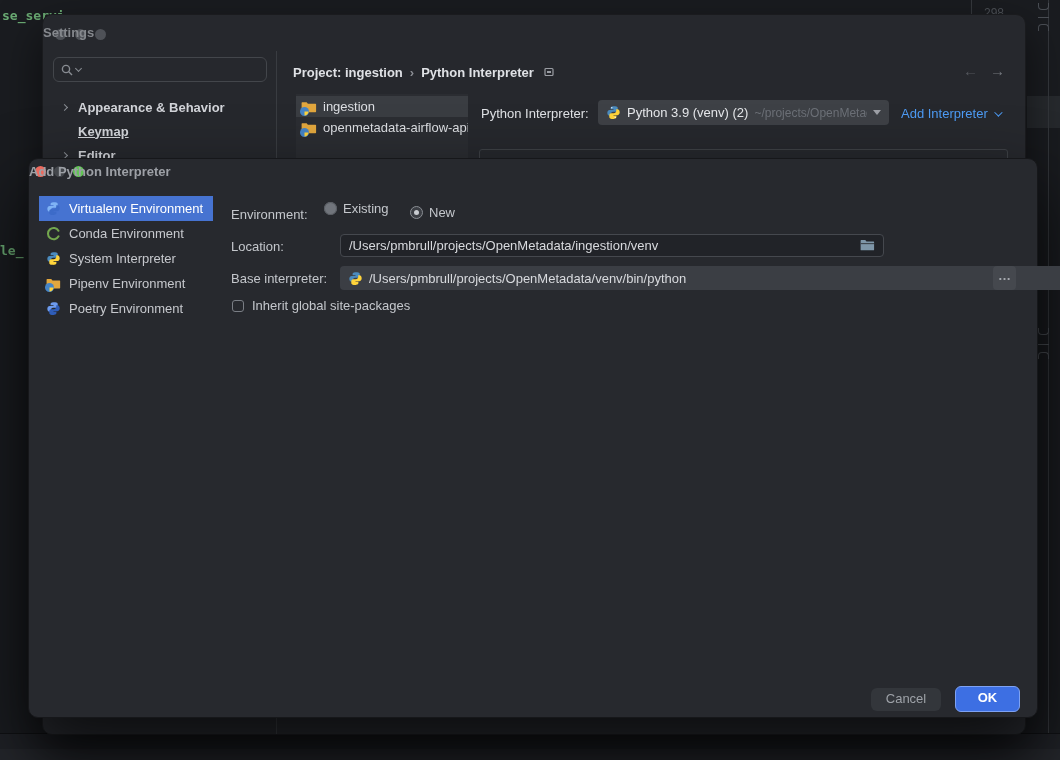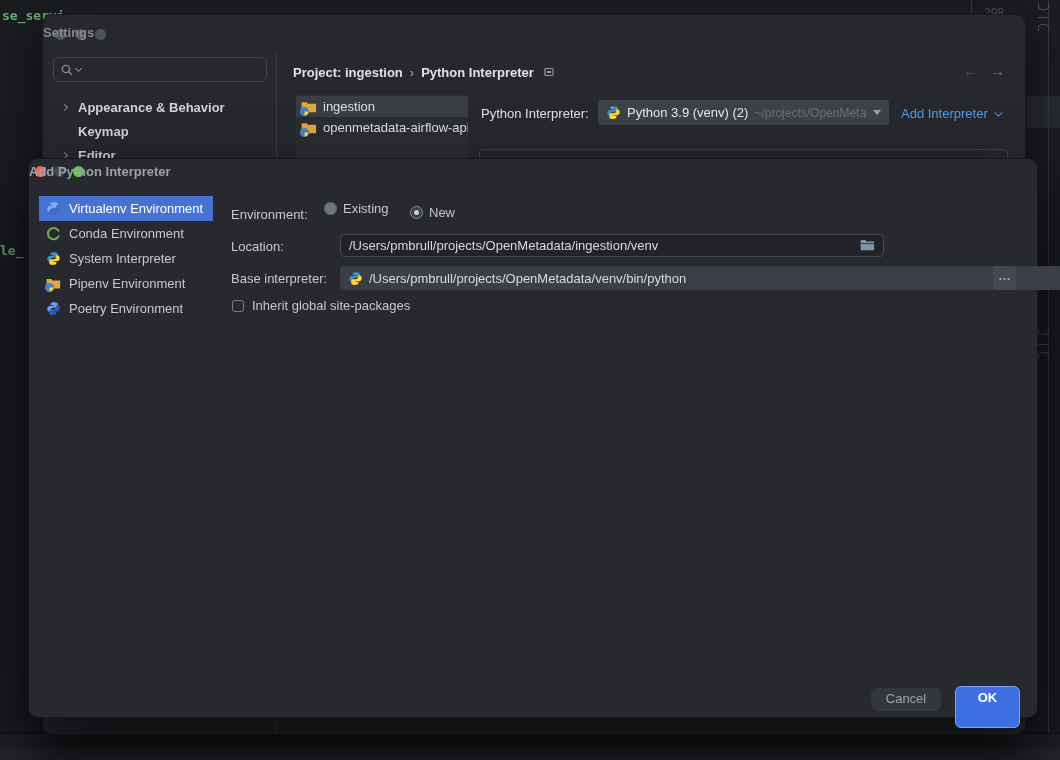--- a/index.html
+++ b/index.html
@@ -42,21 +42,21 @@
     position:absolute; left:10px; top:42px; width:214px; height:25px;
     background:#26282D; border:1px solid #43464B; border-radius:6px;
     display:flex; align-items:center; padding:0 6px; gap:2px;
   }
   .search-box input {
     flex:1; background:transparent; border:none; outline:none;
     color:#D5D8DC; font:inherit; min-width:0;
   }
   .tree-item { position:absolute; left:0; width:232px; height:22px; display:flex; align-items:center; color:#D2D4D9; font-weight:600; cursor:default; }
   .tree-chev { width:5px; height:5px; border-right:1.5px solid #8A8E94; border-bottom:1.5px solid #8A8E94; transform:rotate(-45deg); margin-left:19px; margin-right:11px; }
-  .tree-noexp { margin-left:35px; }
+  .tree-noexp { margin-left:35px;text-decoration:underline; }
   .vsep { position:absolute; left:233px; top:36px; bottom:0; width:1px; background:#393C41; }
 
   
   .crumb { font-weight:bold; color:#DFE1E5; }
   .crumb-sep { color:#8A8D93; font-weight:bold; padding:0 7px; }
   .nav-arrow { font-size:15px; line-height:1; }
   .proj-panel { position:absolute; left:253px; top:79px; width:172px; height:66px; background:#2B2D32; overflow:hidden; }
   .proj-row { height:21px; display:flex; align-items:center; gap:6px; padding-left:5px; white-space:nowrap; color:#DDDFE3; }
   .proj-row.sel { background:#3A3D42; }
   .combo {
@@ -80,21 +80,21 @@
   .field {
     position:absolute; background:#212328; border:1px solid #45484E; border-radius:4px;
     display:flex; align-items:center; padding:0 8px;
   }
   .field input { flex:1; background:transparent; border:none; outline:none; color:#D8DADE; font:inherit; min-width:0; }
   .combo2 { position:absolute; background:#3B3E44; border-radius:4px; display:flex; align-items:center; gap:6px; padding:0 8px; overflow:hidden; white-space:nowrap; }
   .more-btn { position:absolute; width:23px; height:24px; background:#45484E; border-radius:4px; color:#A6A9AF; text-align:center; line-height:20px; font-weight:bold; cursor:default; }
   .cbox { width:12px; height:12px; border:1.3px solid #7A7E85; border-radius:3px; background:transparent; flex:none; }
   .btn { position:absolute; border-radius:6px; text-align:center; cursor:default; }
   .btn-cancel { left:842px; top:529px; width:70px; height:23px; background:#33363B; color:#9EA2A8; line-height:22px; }
-  .btn-ok { left:926px; top:527px; width:65px; height:42px; background:#3D6FE3; border:1.5px solid #7EA2F3; color:#FFF; font-weight:bold; line-height:22px; }
+  .btn-ok { left:926px; top:527px; width:65px; height:26px; background:#3D6FE3; border:1.5px solid #7EA2F3; color:#FFF; font-weight:bold; line-height:22px; }
 
   .row { display:flex; align-items:center; }
   svg { display:block; flex:none; }
 </style>
 </head>
 <body>
 
 <div class="canvas">
 
   <div class="abs mono bg-code" style="left:2px; top:8px;">se_servi</div>

